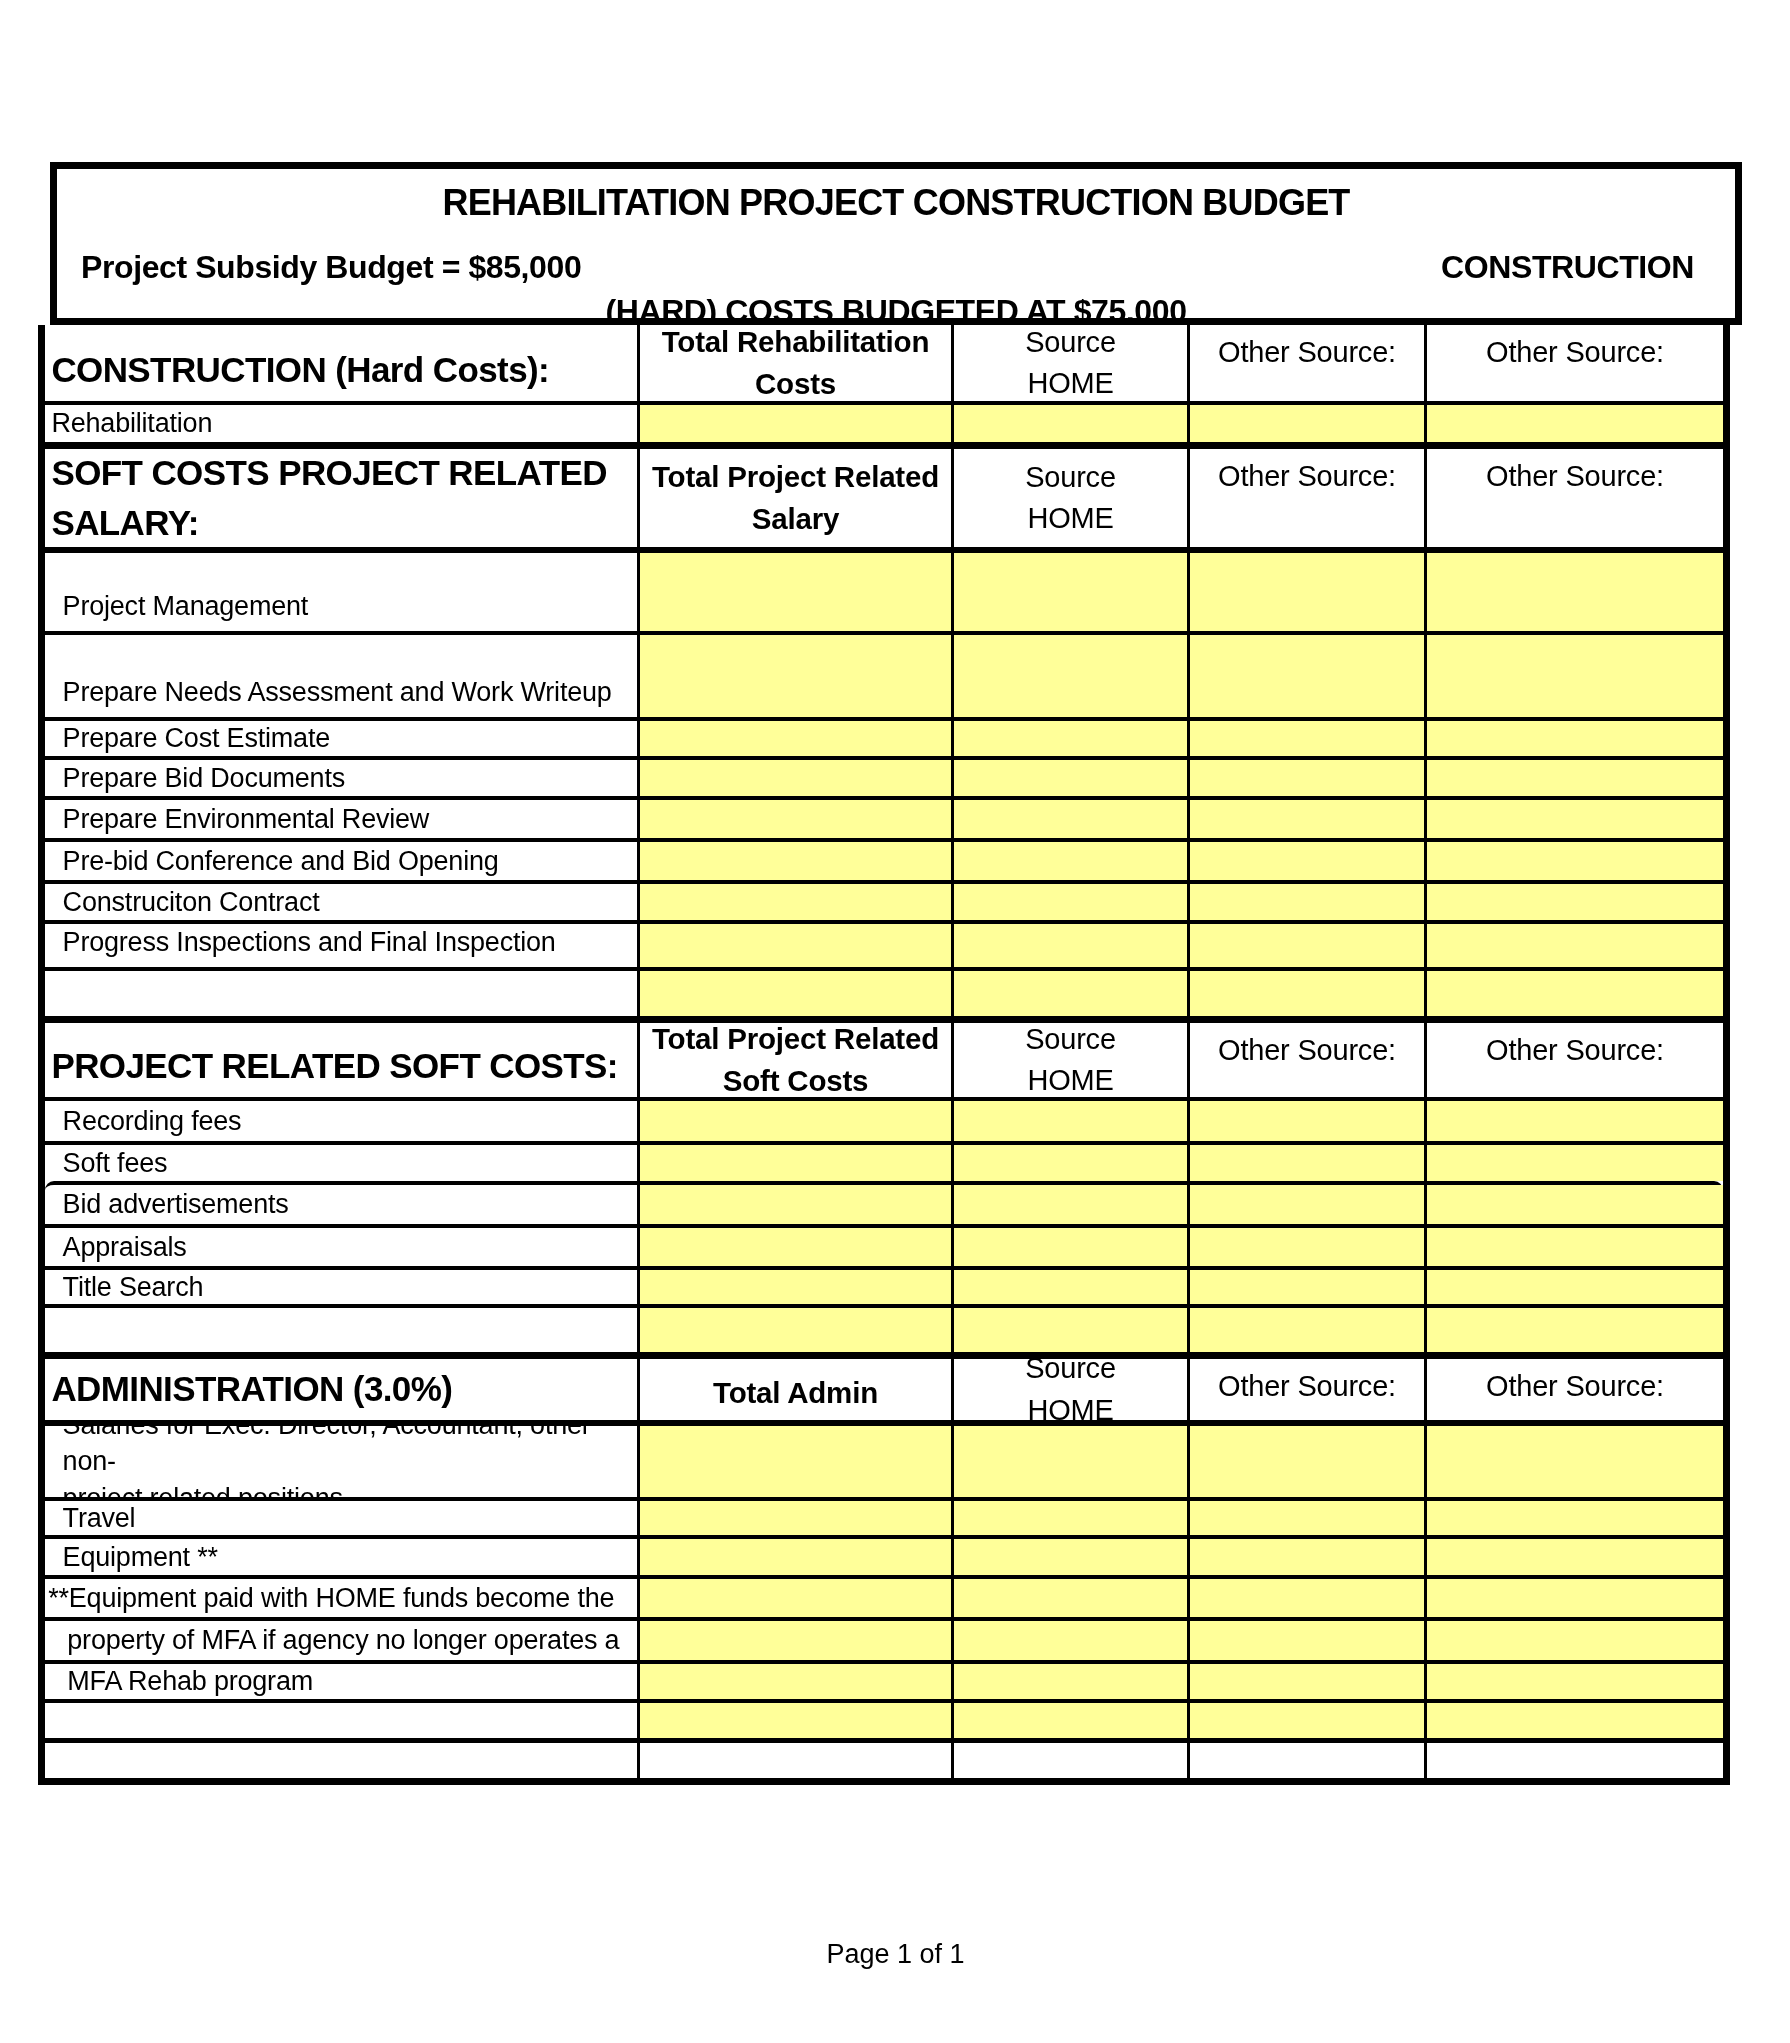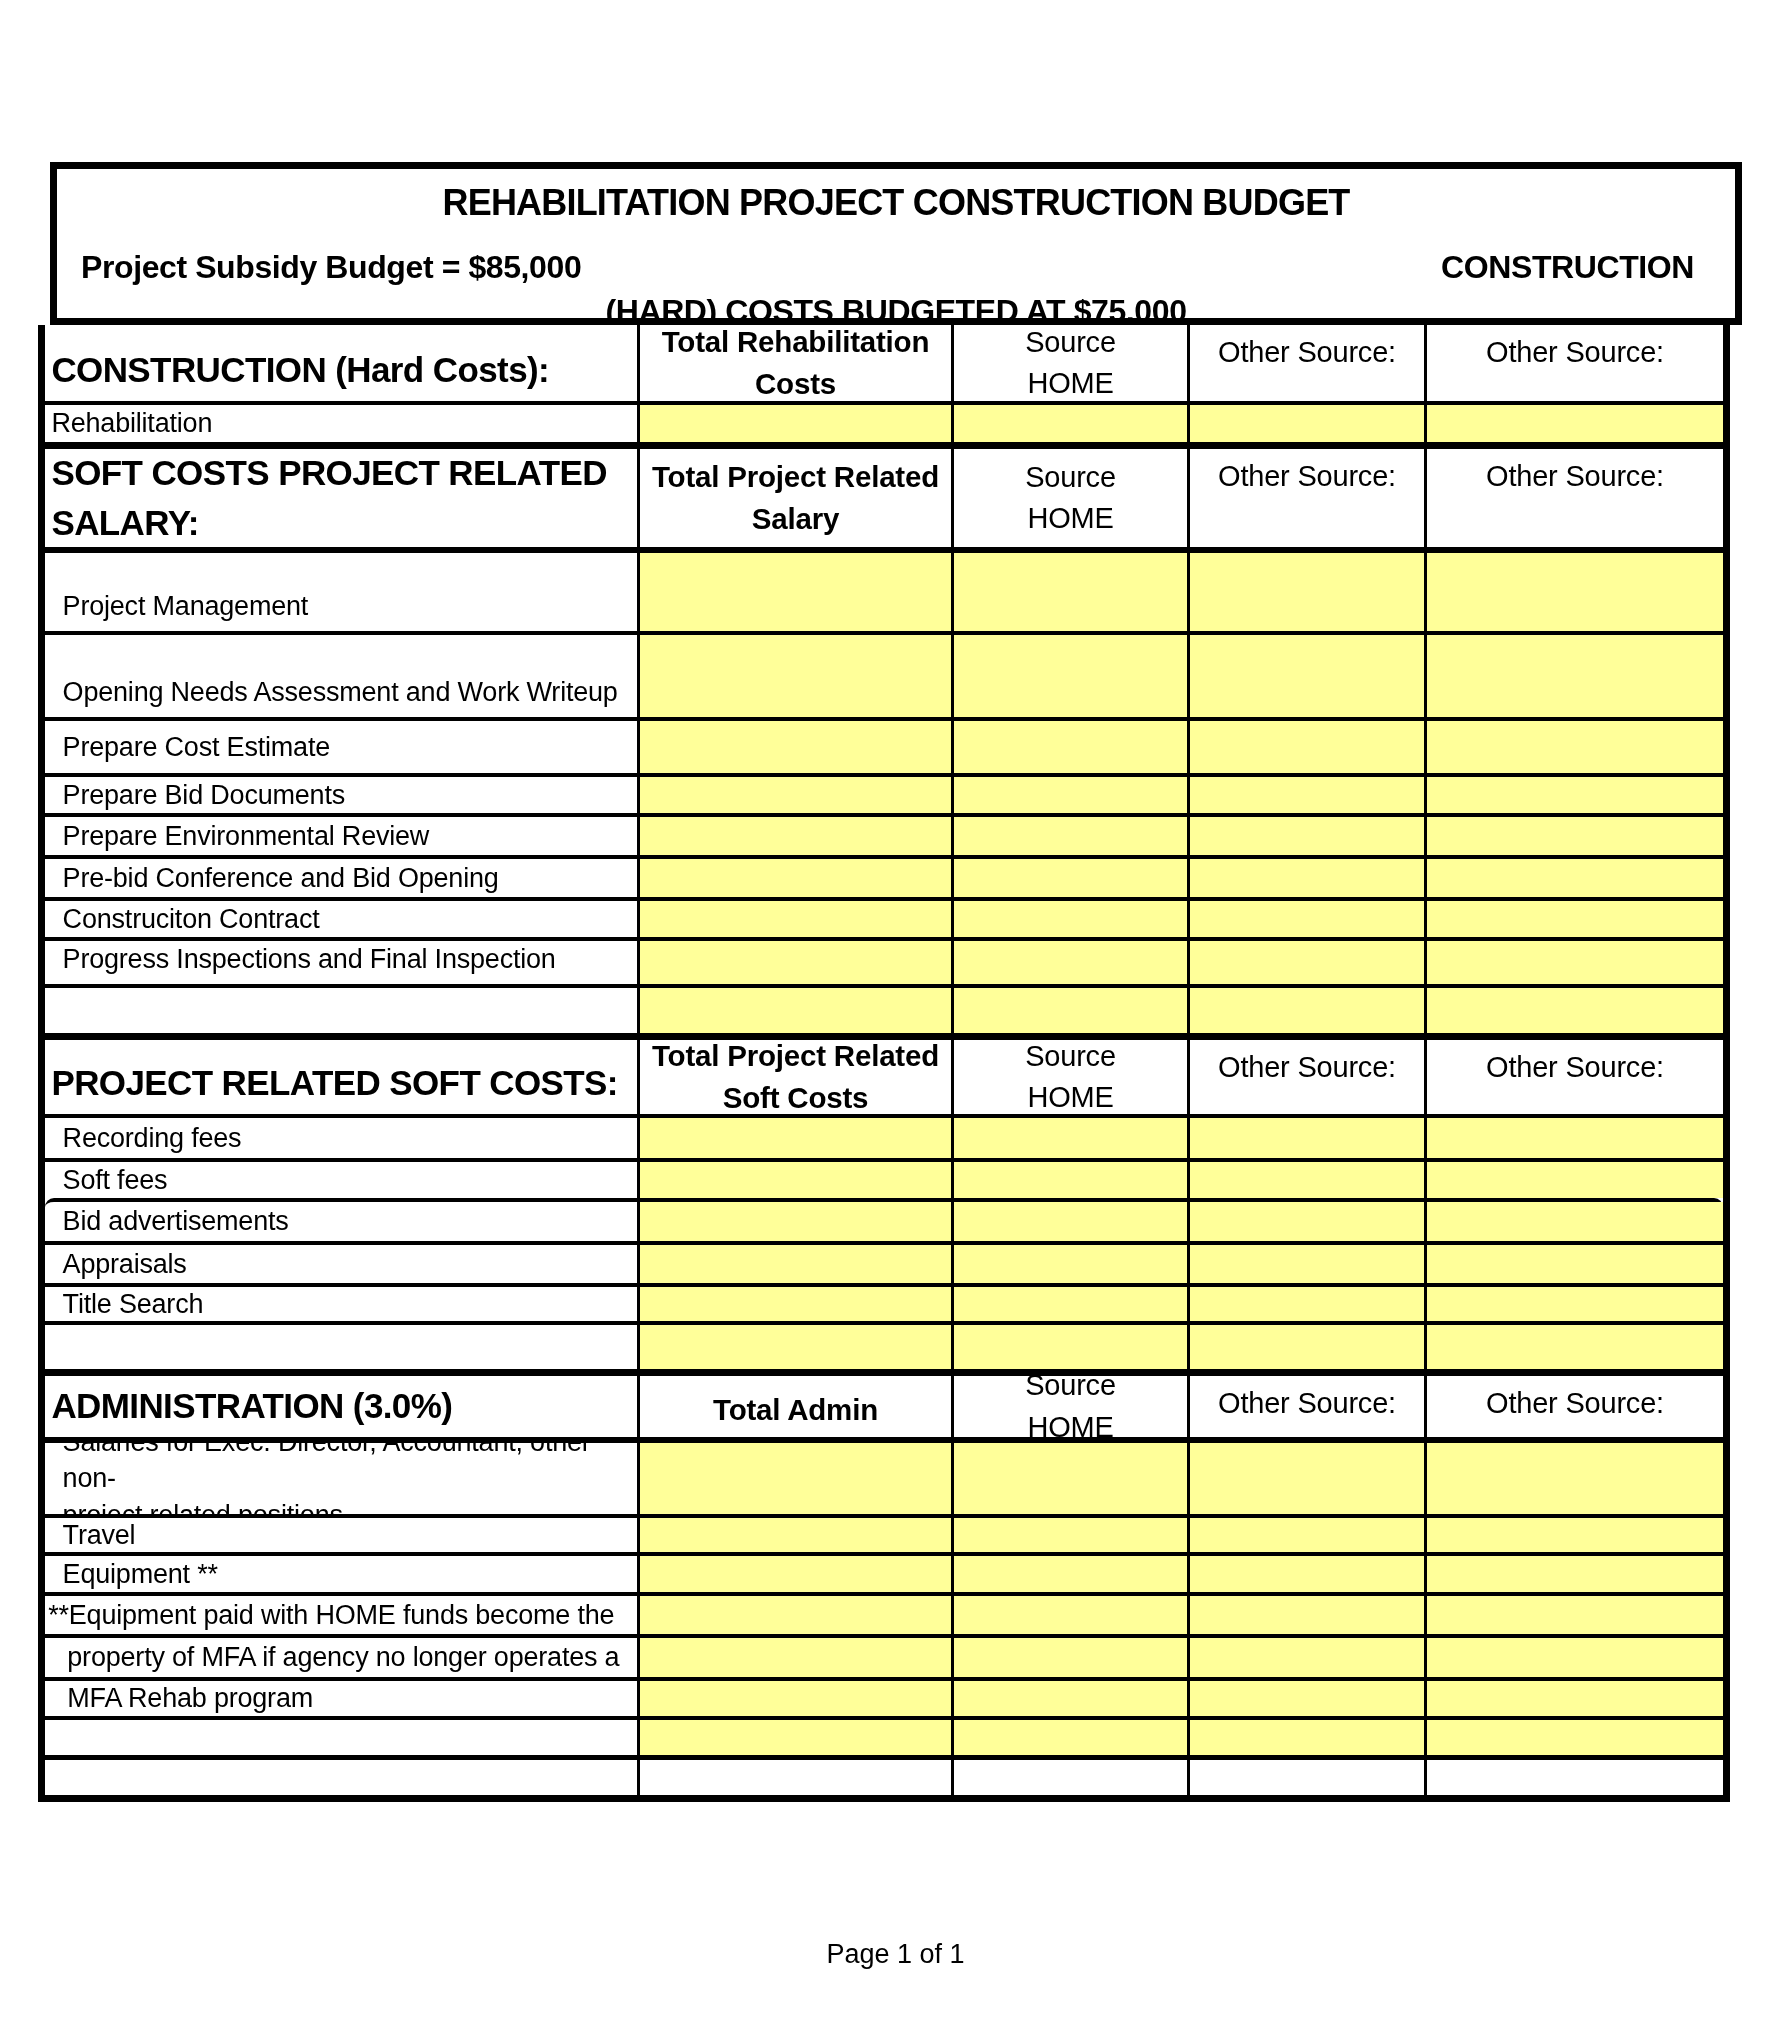--- a/index.html
+++ b/index.html
@@ -119,28 +119,28 @@
         <div class="cell lcell vbot" style="padding-left: 17.6px;">
           <div class="line">Project Management</div>
         </div>
         <div class="cell vcell" style="background: rgb(255, 255, 153);"></div>
         <div class="cell vcell" style="background: rgb(255, 255, 153);"></div>
         <div class="cell vcell" style="background: rgb(255, 255, 153);"></div>
         <div class="cell vcell" style="background: rgb(255, 255, 153);"></div>
       </div>
       <div class="trow" style="height: 86px; border-top-width: 4.8px;">
         <div class="cell lcell vbot" style="padding-left: 17.6px;">
-          <div class="line">Opening Needs Assessment and Work Writeup</div>
-        </div>
-        <div class="cell vcell" style="background: rgb(255, 255, 153);"></div>
-        <div class="cell vcell" style="background: rgb(255, 255, 153);"></div>
-        <div class="cell vcell" style="background: rgb(255, 255, 153);"></div>
-        <div class="cell vcell" style="background: rgb(255, 255, 153);"></div>
-      </div>
-      <div class="trow" style="height: 56px; border-top-width: 4.8px;">
+          <div class="line">Prepare Needs Assessment and Work Writeup</div>
+        </div>
+        <div class="cell vcell" style="background: rgb(255, 255, 153);"></div>
+        <div class="cell vcell" style="background: rgb(255, 255, 153);"></div>
+        <div class="cell vcell" style="background: rgb(255, 255, 153);"></div>
+        <div class="cell vcell" style="background: rgb(255, 255, 153);"></div>
+      </div>
+      <div class="trow" style="height: 39px; border-top-width: 4.8px;">
         <div class="cell lcell vmid" style="padding-left: 17.6px;">
           <div class="line">Prepare Cost Estimate</div>
         </div>
         <div class="cell vcell" style="background: rgb(255, 255, 153);"></div>
         <div class="cell vcell" style="background: rgb(255, 255, 153);"></div>
         <div class="cell vcell" style="background: rgb(255, 255, 153);"></div>
         <div class="cell vcell" style="background: rgb(255, 255, 153);"></div>
       </div>
       <div class="trow" style="height: 40px; border-top-width: 4.8px;">
         <div class="cell lcell vmid" style="padding-left: 17.6px;">

